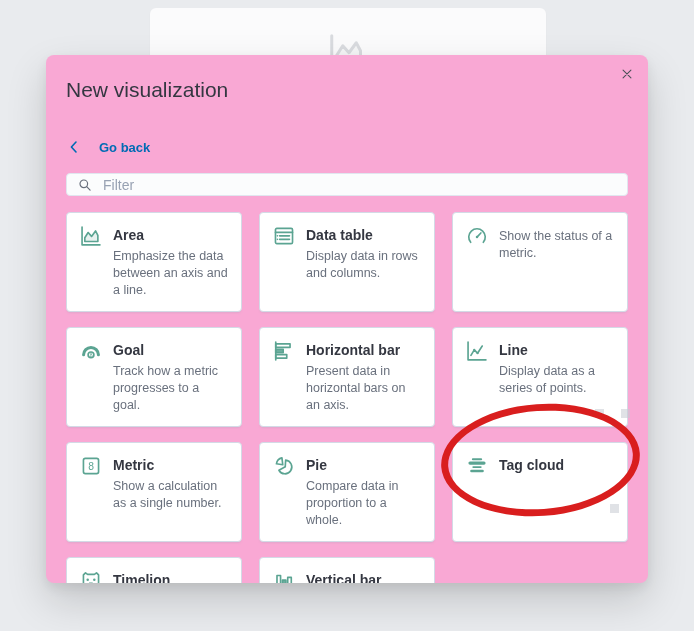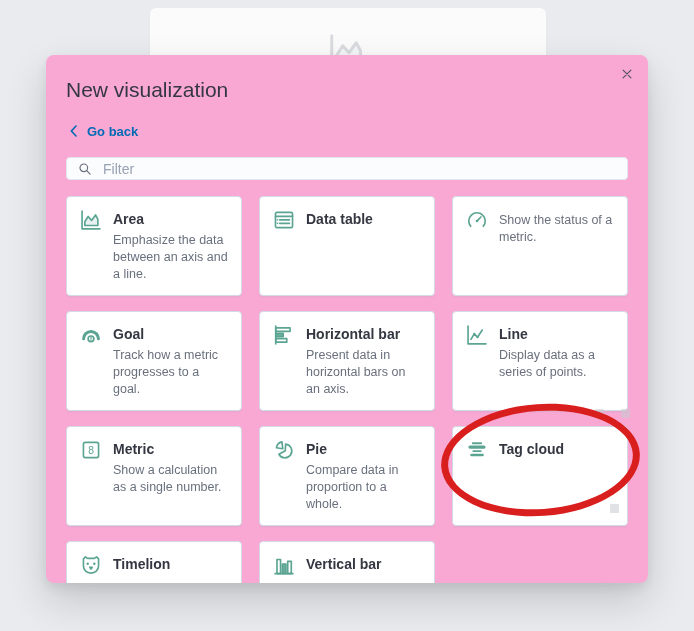--- a/index.html
+++ b/index.html
@@ -26,21 +26,21 @@
   .modal-inner { padding:16px 20px 0 20px; position:relative; }
   .close-btn {
     position:absolute; top:8px; right:10px; width:22px; height:22px;
     display:flex; align-items:center; justify-content:center;
     background:none; border:none; cursor:pointer; color:#4a4f57; padding:0;
   }
   .modal-title {
     margin:6px 0 0 0; font-size:21px; font-weight:400; color:#343741; line-height:26px;
   }
   .back-link {
-    margin-top:20px; display:inline-flex; align-items:center; gap:5px;
+    margin-top:36px; display:inline-flex; align-items:center; gap:17px;
     color:var(--link-blue,#006bb4); font-size:13px; font-weight:600;
     text-decoration:none; cursor:pointer;
   }
   .back-link svg { display:block; }
   .search-box {
     margin-top:14px; height:23px; box-sizing:border-box;
     background:#fbfcfd; border:1px solid #e1e6ef; border-radius:4px;
     display:flex; align-items:center; padding:0 10px; gap:8px;
   }
   .search-box svg { display:block; color:#69707d; flex:none; }
@@ -135,20 +135,21 @@
   </div>
         <div class="viz-card">
     <span class="card-icon">
             <svg viewBox="0 0 16 16" width="22" height="22" fill="none" stroke="currentColor" stroke-width="1.2" stroke-linecap="round" stroke-linejoin="round">
               <rect x="1.8" y="2.5" width="12.4" height="11" rx="1"></rect>
               <path d="M1.8 5.4h12.4M4.8 7.9h7.2M4.8 10.4h7.2M3.2 7.9h.01M3.2 10.4h.01"></path>
             </svg>
           </span>
     <span class="card-text">
       <div class="card-title">Data table</div>
+      <div class="card-desc">Display data in rows and columns.</div>
     </span>
   </div>
         <div class="viz-card">
     <span class="card-icon">
             <svg viewBox="0 0 16 16" width="22" height="22" fill="none" stroke="currentColor" stroke-width="1.2" stroke-linecap="round" stroke-linejoin="round">
               <path d="M3.4 12.6a6 6 0 1 1 9.2 0"></path>
               <path d="M8 8.8l2.8-3"></path>
               <circle cx="8" cy="8.8" r=".9" fill="currentColor" stroke="none"></circle>
             </svg>
           </span>

